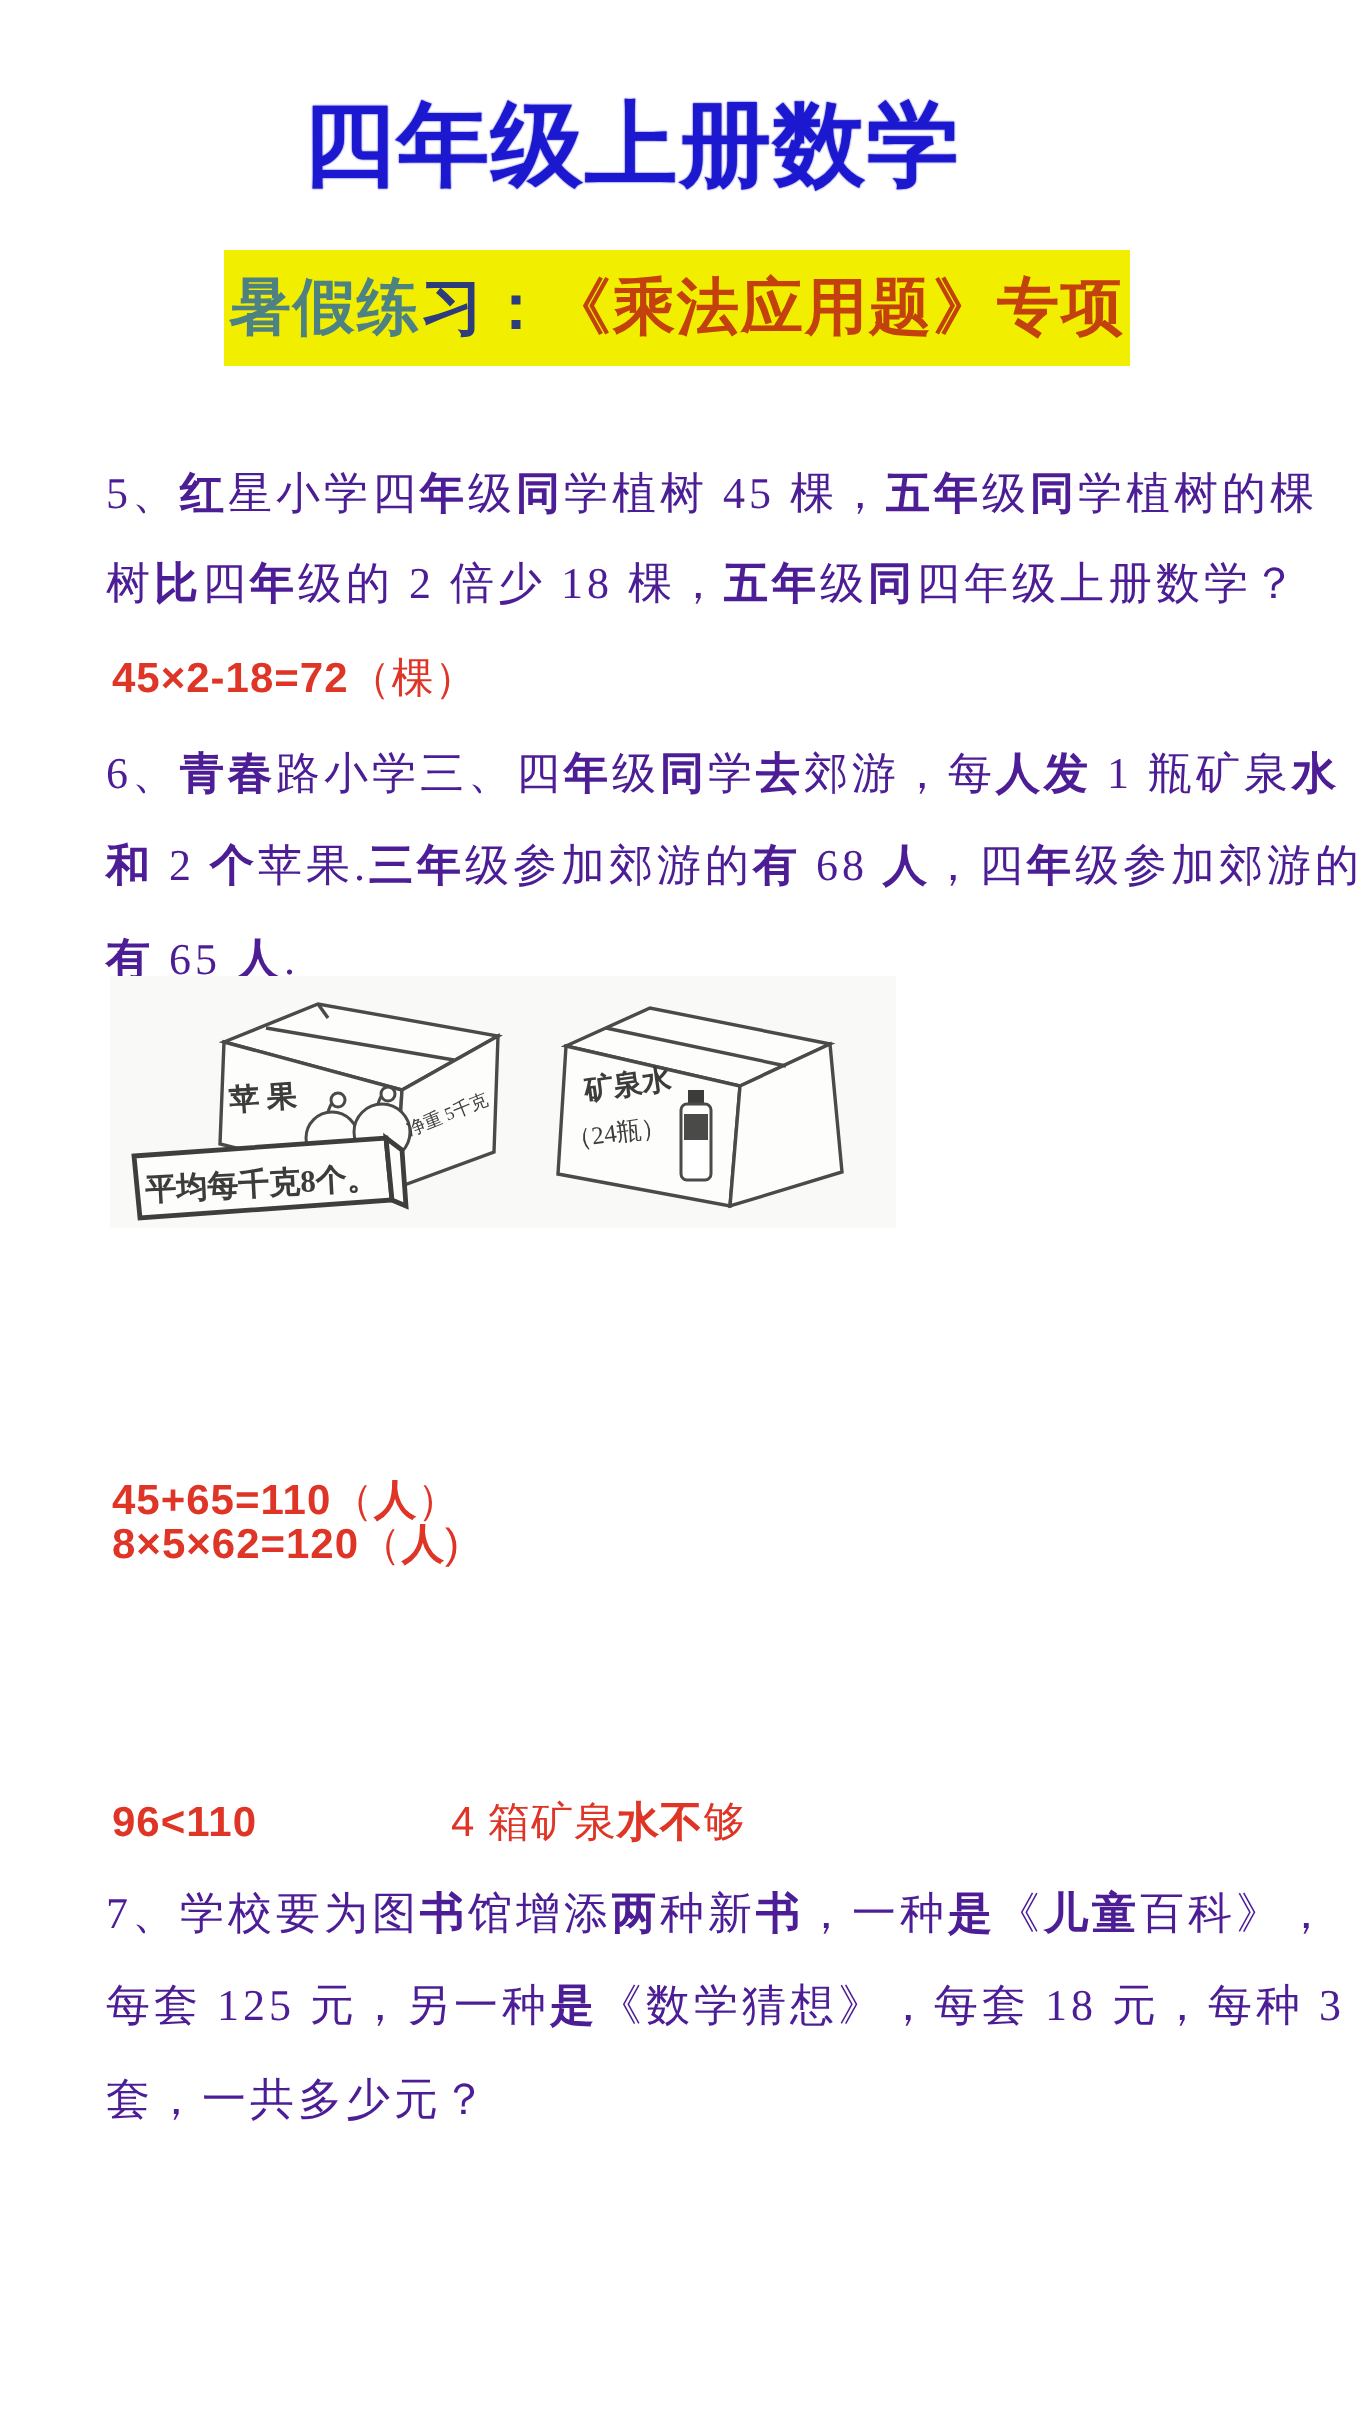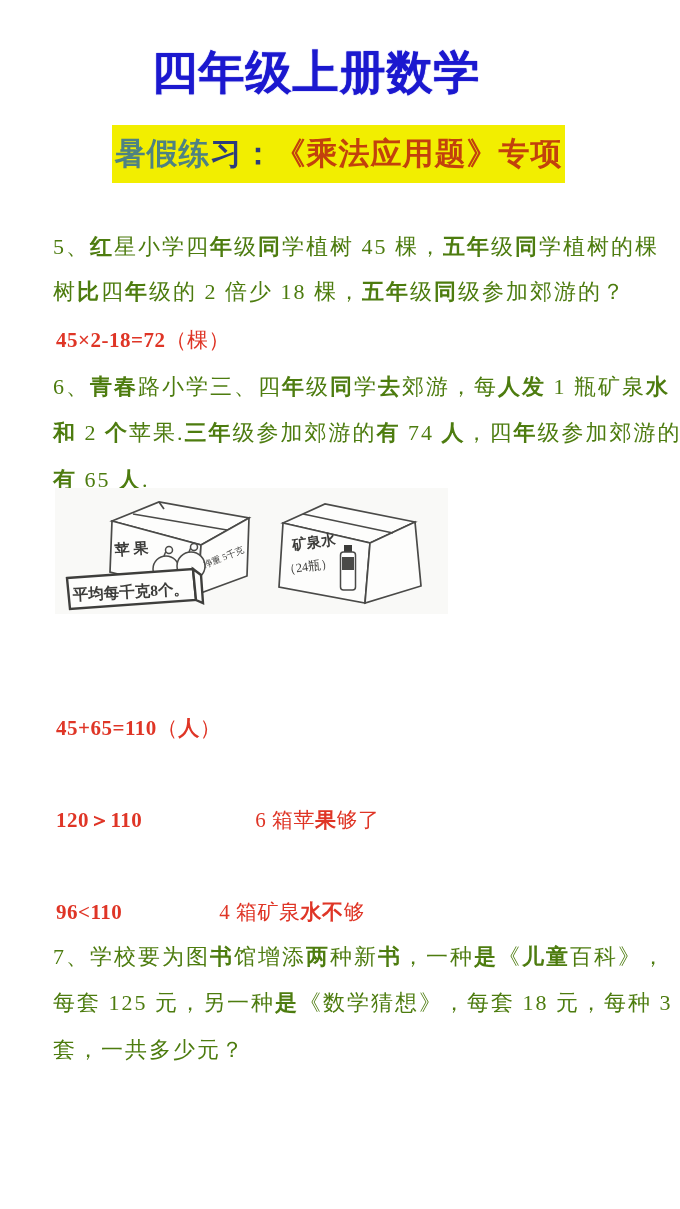--- a/index.html
+++ b/index.html
@@ -6,47 +6,47 @@
   .page{position:relative;width:680px;height:1209px;background:#ffffff;overflow:hidden;
         font-family:"Liberation Serif","DejaVu Serif",serif;border-radius:29px;}
   .title{position:absolute;top:42px;left:0;width:632px;text-align:center;
          font-family:"Liberation Sans","DejaVu Sans",sans-serif;
          font-weight:900;font-size:46px;line-height:60px;color:#1b18cf;
          letter-spacing:1px;text-shadow:0 0 1px #1b18cf;}
   .banner{position:absolute;top:125px;left:112px;width:453px;height:58px;background:#f2ee00;
           display:flex;align-items:center;justify-content:center;
           font-family:"Liberation Sans","DejaVu Sans",sans-serif;
           font-weight:900;font-size:31px;letter-spacing:1px;white-space:pre;}
-  .line{position:absolute;left:53px;font-size:22px;line-height:30px;color:#4d7c0f;
+  .line{position:absolute;left:53px;font-size:22px;line-height:30px;color:#4c1d95;
         letter-spacing:2px;white-space:pre;}
   .line .b{font-weight:bold;}
-  .red{left:56px;color:#df3526;font-family:Liberation Serif, serif;
+  .red{left:56px;color:#df3526;font-family:Liberation Sans, sans-serif;
        font-size:21px;letter-spacing:0.5px;}
   .red .b{font-weight:bold;}
   .figure{position:absolute;left:55px;top:488px;width:393px;height:126px;}
   .figure svg{display:block;}
   svg text{font-family:"Liberation Serif","DejaVu Serif",serif;fill:#3c3c3a;}
 </style>
 </head>
 <body>
 
 <div class="page">
 
   <div class="title">四年级上册数学</div>
 
   <div class="banner">
     <span><span style="color: rgb(78, 130, 130); margin-top: 25px;">暑假练</span><span style="color: rgb(44, 60, 124);">习：</span><span style="color: #c2410c;">《乘法应用题》专项</span></span>
   </div>
 
   <div class="line" style="top:232px"><span>5、</span><span class="b">红</span><span>星小学四</span><span class="b">年</span><span>级</span><span class="b">同</span><span>学植树 45 棵，</span><span class="b">五年</span><span>级</span><span class="b">同</span><span>学植树的棵</span></div>
-  <div class="line" style="top:277px"><span>树</span><span class="b">比</span><span>四</span><span class="b">年</span><span>级的 2 倍少 18 棵，</span><span class="b">五年</span><span>级</span><span class="b">同</span><span>级参加郊游的？</span></div>
+  <div class="line" style="top:277px"><span>树</span><span class="b">比</span><span>四</span><span class="b">年</span><span>级的 2 倍少 18 棵，</span><span class="b">五年</span><span>级</span><span class="b">同</span><span>四年级上册数学？</span></div>
   <div class="line red" style="top:325px"><span class="b">45×2-18=72</span><span>（棵）</span></div>
 
   <div class="line" style="top:372px"><span>6、</span><span class="b">青春</span><span>路小学三、四</span><span class="b">年</span><span>级</span><span class="b">同</span><span>学</span><span class="b">去</span><span>郊游，每</span><span class="b">人发</span><span> 1 瓶矿泉</span><span class="b">水</span></div>
-  <div class="line" style="top:418px"><span class="b">和</span><span> 2 </span><span class="b">个</span><span>苹果.</span><span class="b">三年</span><span>级参加郊游的</span><span class="b">有</span><span> 74 </span><span class="b">人</span><span>，四</span><span class="b">年</span><span>级参加郊游的</span></div>
+  <div class="line" style="top:418px"><span class="b">和</span><span> 2 </span><span class="b">个</span><span>苹果.</span><span class="b">三年</span><span>级参加郊游的</span><span class="b">有</span><span> 68 </span><span class="b">人</span><span>，四</span><span class="b">年</span><span>级参加郊游的</span></div>
   <div class="line" style="top:465px"><span class="b">有</span><span> 65 </span><span class="b">人</span><span>.</span></div>
 
   <div class="figure">
     <svg width="393" height="126" viewBox="0 0 393 126">
       <rect x="0" y="0" width="393" height="126" fill="#f9f9f7"></rect>
 
       <g stroke="#4a4a48" stroke-width="1.7" fill="#fdfdfc">
         <polygon points="57,33 104,14 194,30 146,57"></polygon>
         <polygon points="57,33 146,57 143,106 55,84"></polygon>
         <polygon points="146,57 194,30 192,88 143,106"></polygon>
@@ -78,21 +78,21 @@
       <text x="238" y="62" font-size="14.5" font-weight="bold" transform="rotate(-8 238 62)">矿泉水</text>
       <text x="229" y="86" font-size="12.5" transform="rotate(-8 229 86)">（24瓶）</text>
       <g>
         <rect x="289" y="57" width="8" height="7" fill="#3c3c3a"></rect>
         <rect x="285.5" y="64" width="15" height="38" rx="3" fill="#ffffff" stroke="#4a4a48" stroke-width="1.5"></rect>
         <rect x="287" y="69" width="12" height="13" fill="#4a4a48"></rect>
       </g>
     </svg>
   </div>
 
-  <div class="line red" style="top:713px"><span class="b">45+65=110</span><span>（</span><span class="b">人</span><span>）</span></div>
-  <div class="line red" style="top:805px"><span class="b">120＞110</span><span style="padding-left: 113px;">6 箱苹</span><span class="b">果</span><span>够了</span></div>
+  <div class="line red" style="top:736px"><span class="b">45+65=110</span><span>（</span><span class="b">人</span><span>）</span></div>
+  <div class="line red" style="top:758px"><span class="b">8×5×62=120</span><span>（</span><span class="b">人</span><span>)</span></div>
   <div class="line red" style="top:897px"><span class="b">96&lt;110</span><span style="padding-left: 97px;">4 箱矿泉</span><span class="b">水不</span><span>够</span></div>
 
   <div class="line" style="top:942px"><span>7、学校要为图</span><span class="b">书</span><span>馆增添</span><span class="b">两</span><span>种新</span><span class="b">书</span><span>，一种</span><span class="b">是</span><span>《</span><span class="b">儿童</span><span>百科》，</span></div>
   <div class="line" style="top:988px"><span>每套 125 元，另一种</span><span class="b">是</span><span>《数学猜想》，每套 18 元，每种 3</span></div>
   <div class="line" style="top:1035px"><span>套，一共多少元？</span></div>
 
 </div>
 
 </body></html>

